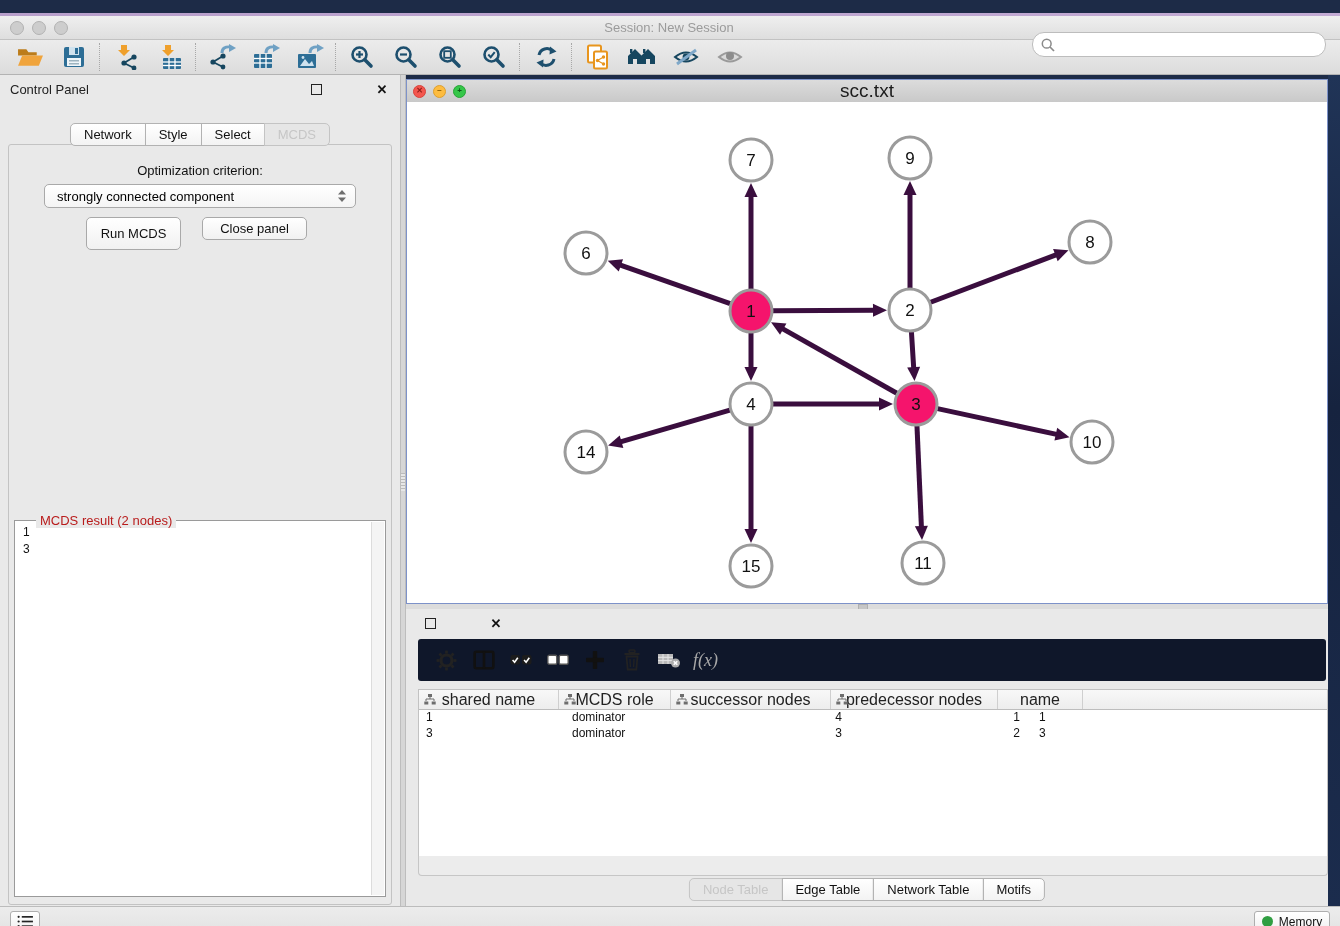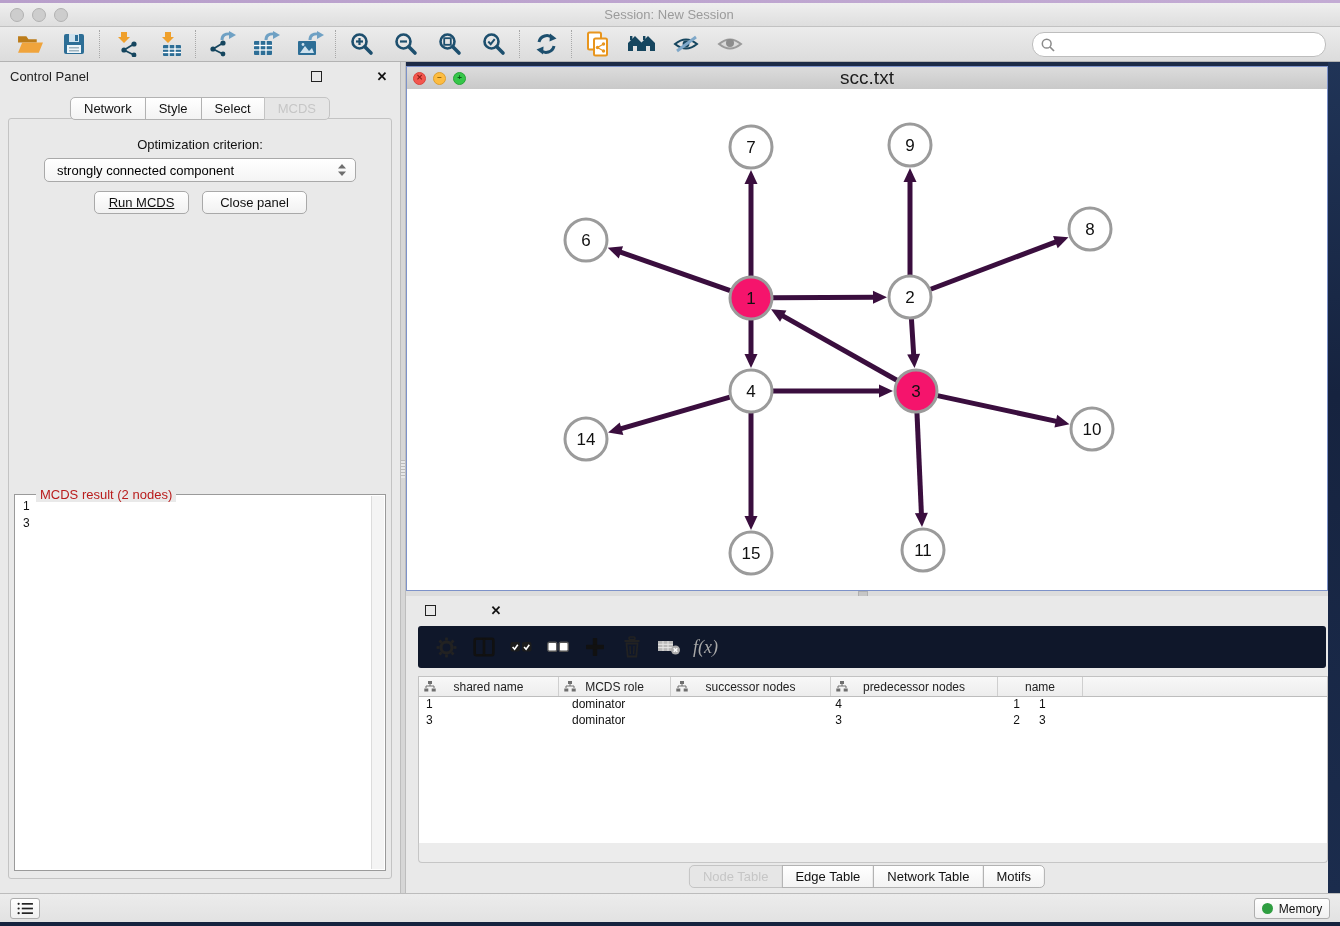--- a/index.html
+++ b/index.html
@@ -1,19 +1,19 @@
 <!DOCTYPE html>
 <html><head>
 <meta charset="utf-8">
 <style>
   html,body{margin:0;padding:0;}
   body{width:1340px;height:926px;background:#1d2b47;font-family:"Liberation Sans",sans-serif;
        -webkit-font-smoothing:antialiased;position:relative;overflow:hidden;}
   #app{position:absolute;inset:0;}
-  .abs{position:absolute;box-sizing:border-box;}
+  .abs{position:absolute;box-sizing:border-box;margin-top:13px;}
 
   
   #wp-top{left:0;top:0;width:1340px;height:3px;background:linear-gradient(90deg,#b89fcb,#c3abd4);}
   #wp-right{left:1328px;top:62px;width:12px;height:831px;background:linear-gradient(180deg,#203457,#16233f 40%,#1b2c4d);}
   #wp-bottom{left:0;top:922px;width:1340px;height:4px;background:#16233f;}
 
   
   #titlebar{left:0;top:3px;width:1340px;height:24px;background:linear-gradient(#efefef,#dedede);
             border-bottom:1px solid #c2c2c2;display:flex;align-items:center;}
   #titlebar .title{flex:1;text-align:center;color:#9b9b9b;font-size:13px;}
@@ -49,21 +49,21 @@
   .seg .tab.active{background:#e6e6e6;color:#c6c6c6;border-color:#c4c4c4;}
 
   #cp-tabs{position:absolute;left:50%;transform:translateX(-50%);top:35px;z-index:2;justify-content:center;}
   #cp-box{left:8px;top:56px;width:384px;height:761px;border:1px solid #c3c3c3;border-radius:3px;background:#e9e9e9;}
   #opt-label{left:0;top:75px;width:400px;text-align:center;font-size:13px;color:#111;}
   #criterion{left:44px;top:96px;width:312px;height:24px;background:linear-gradient(#ffffff,#f4f4f4);
              border:1px solid #a9a9a9;border-radius:5px;display:flex;align-items:center;padding:0 8px 0 12px;font-size:13px;}
   #criterion .val{flex:1;}
   .mac-btn{background:linear-gradient(#ffffff,#f1f1f1);border:1px solid #a9a9a9;border-radius:5px;
            font-size:13px;color:#111;display:flex;align-items:center;justify-content:center;}
-  #run-btn{left:94px;top:129px;width:95px;height:23px;text-decoration:underline;}
+  #run-btn{left:86px;top:129px;width:95px;height:33px;}
   #closepanel-btn{left:202px;top:129px;width:105px;height:23px;}
 
   #result-box{left:14px;top:432px;width:372px;height:377px;border:1px solid #9a9a9a;background:#fff;}
   #result-label{left:36px;top:425px;background:#e9e9e9;padding:0 4px;font-size:13px;color:#b91c1c;z-index:2;}
   #result-text{position:absolute;inset:1px 13px 1px 1px;background:#fff;font-size:12px;line-height:17px;
                padding:2px 0 0 7px;color:#111;}
   #result-scroll{position:absolute;top:1px;right:1px;bottom:1px;width:12px;background:#f4f4f4;border-left:1px solid #dcdcdc;}
 
   
   #vsplit{left:400px;top:62px;width:6px;height:831px;background:#d6d6d6;border-left:1px solid #bdbdbd;border-right:1px solid #bdbdbd;}
@@ -81,21 +81,21 @@
   #net-canvas{position:absolute;left:0;top:22px;width:920px;height:501px;background:#fff;}
 
   
   #table-panel{left:406px;top:596px;width:922px;height:297px;background:#e9e9e9;}
   #tp-toolbar{position:absolute;left:12px;top:30px;width:898px;height:42px;background:#0f172a;
               border-radius:3px;display:flex;align-items:center;gap:0;padding-left:10px;}
   .tp-btn{width:37px;height:34px;display:flex;align-items:center;justify-content:center;}
   .fx{font-family:"Liberation Serif",serif;font-style:italic;font-size:18px;color:#a8a8a8;}
   #tp-table{position:absolute;left:12px;top:80px;width:908px;height:167px;background:#fff;border:1px solid #c2c2c2;}
   .thead{display:flex;height:19px;background:linear-gradient(#f8f8f8,#ededed);border-bottom:1px solid #bdbdbd;}
-  .th{display:flex;align-items:center;font-size:12px;color:#222;border-right:1px solid #cfcfcf;
+  .th{display:flex;align-items:center;font-size:16px;color:#222;border-right:1px solid #cfcfcf;
       position:relative;justify-content:center;text-align:center;}
   .th .hicon{position:absolute;left:5px;top:4px;}
   .trow{display:flex;height:16px;font-size:12px;color:#111;}
   .td{overflow:hidden;white-space:nowrap;}
   .td.l{text-align:left;padding-left:7px;}
   .td.r{text-align:right;padding-right:12px;}
   #tp-hscroll{position:absolute;left:12px;top:247px;width:908px;height:19px;background:#ececec;
               border:1px solid #c6c6c6;border-top:none;border-radius:0 0 4px 4px;}
   #tp-tabs{position:absolute;left:50%;transform:translateX(-50%);top:269px;}
 

